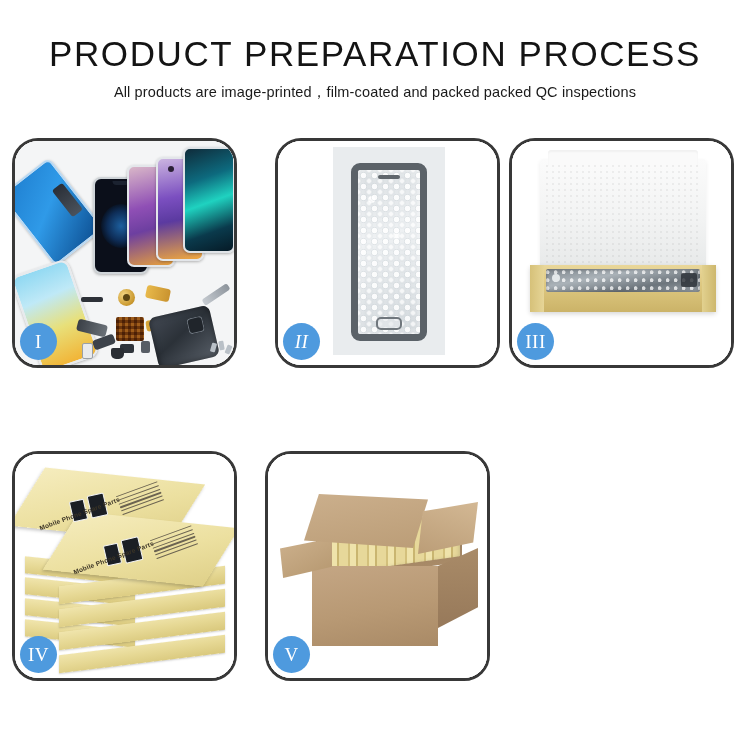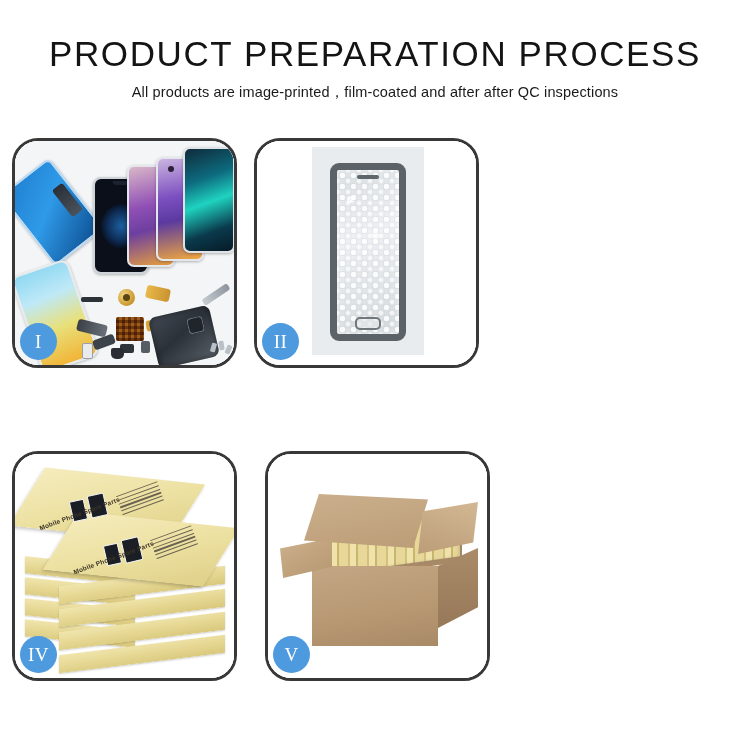--- a/index.html
+++ b/index.html
@@ -67,21 +67,21 @@
     overflow: visible;
   }
   .panel .clip {
     position: absolute;
     inset: 0;
     border-radius: 23px;
     overflow: hidden;
     background: #ffffff;
   }
   .p1 { left: 0px;   top: 0px; }
-  .p2 { left: 242px; top: 0px; }
+  .p2 { left: 263px; top: 0px; font-style: italic; }
   .p3 { left: 497px; top: 0px; }
   .p4 { left: 0px;   top: 313px; }
   .p5 { left: 253px; top: 313px; }
   .p6 { left: 497px; top: 313px; }
 
   
   .badge {
     position: absolute;
     left: 5px;
     bottom: 5px;
@@ -443,21 +443,21 @@
     clip-path: polygon(18% 0, 100% 16%, 82% 100%, 0 72%);
   }
 </style>
 </head>
 <body>
 
 <div class="page">
 
   <div class="header">
     <div class="title">PRODUCT PREPARATION PROCESS</div>
-    <div class="subtitle">All products are image-printed，film-coated and after after QC inspections</div>
+    <div class="subtitle">All products are image-printed，film-coated and packed packed QC inspections</div>
   </div>
 
   <div class="grid">
 
     <div class="panel p1">
       <div class="clip">
         <div class="scene1">
           <div class="ph ph-a"></div>
           <div class="ph ph-b"></div>
           <div class="ph ph-c"></div>
@@ -495,20 +495,34 @@
               <div class="bubbles"></div>
               <div class="earpiece"></div>
               <div class="home-btn"></div>
             </div>
           </div>
         </div>
       </div>
       <div class="badge">II</div>
     </div>
 
+    <div class="panel p3">
+      <div class="clip">
+        <div class="scene3">
+          <div class="foam-lid">
+            <div class="foam-tex"></div>
+          </div>
+          <div class="kraft-tray">
+            <div class="tray-screen"></div>
+            <div class="tray-dot"></div>
+          </div>
+        </div>
+      </div>
+      <div class="badge">III</div>
+    </div>
 
     <div class="panel p4">
       <div class="clip">
         <div class="scene4">
           <div class="stack">
             <div class="rbox e1"></div>
             <div class="rbox e2"></div>
             <div class="rbox e3"></div>
             <div class="rbox e4"></div>
             <div class="rbox f1"></div>

